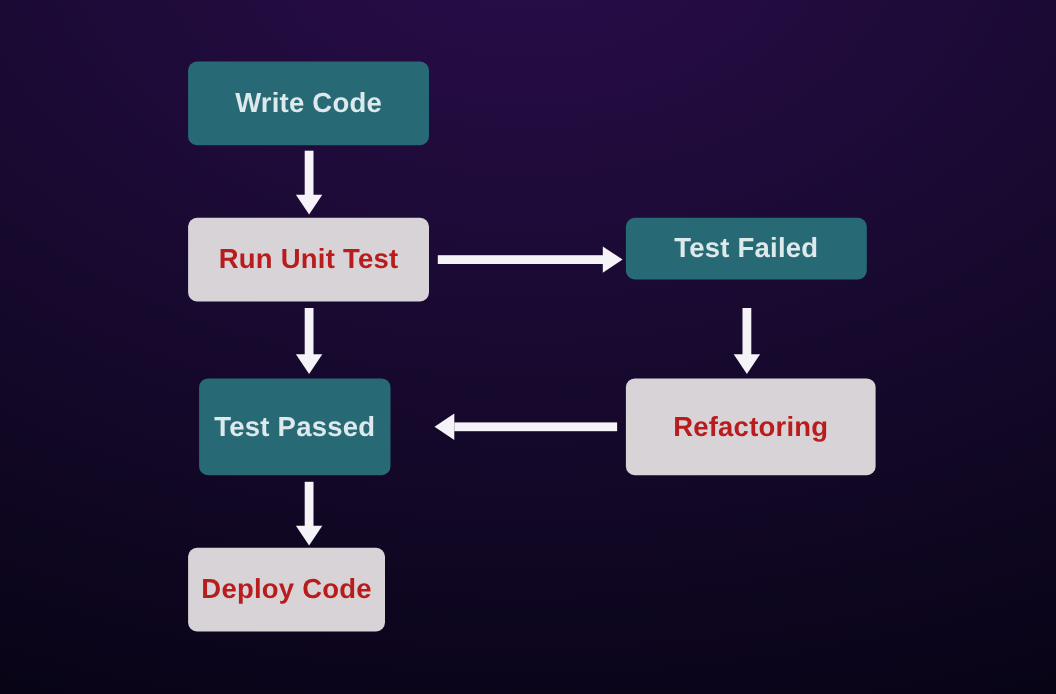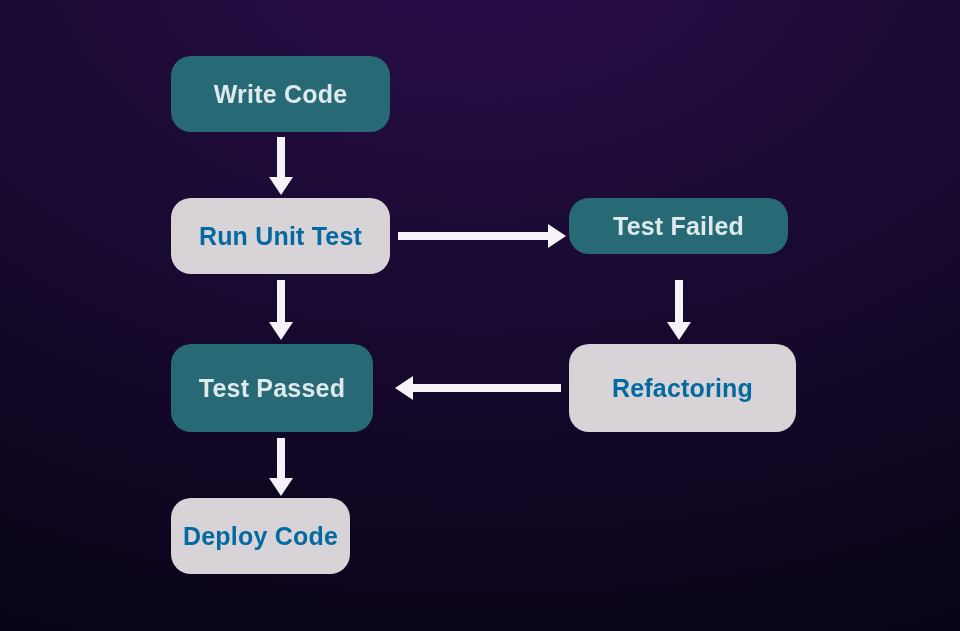--- a/index.html
+++ b/index.html
@@ -1,32 +1,32 @@
 <!DOCTYPE html>
 <html><head>
 <meta charset="utf-8">
 <style>
   html,body{margin:0;padding:0;width:960px;height:631px;overflow:hidden;
     font-family:'Segoe UI',Tahoma,Helvetica,Arial,sans-serif;}
   body{background:radial-gradient(ellipse 120% 120% at 50% -10%,#2a0d4a 0%,#1a0a33 45%,#080416 100%);
        position:relative;}
   .node{position:absolute;display:flex;align-items:center;justify-content:center;
-        border-radius:20px;font-weight:700;text-align:center;box-sizing:border-box;
+        border-radius:8px;font-weight:700;text-align:center;box-sizing:border-box;
         font-size:25px;letter-spacing:0.2px;}
   .teal{background:#276a76;color:#dde9eb;}
-  .gray{background:#d8d3d7;color:#0369a1;}
+  .gray{background:#d8d3d7;color:#b91c1c;}
   .arrow{position:absolute;background:#f6f3f8;}
   .head{position:absolute;width:0;height:0;}
 </style>
 </head>
 <body>
 
 <div class="node teal" style="left:171px;top:56px;width:219px;height:76px;">Write Code</div>
 <div class="node gray" style="left:171px;top:198px;width:219px;height:76px;">Run Unit Test</div>
-<div class="node teal" style="left:171px;top:344px;width:202px;height:88px;">Test Passed</div>
+<div class="node teal" style="left:181px;top:344px;width:174px;height:88px;">Test Passed</div>
 <div class="node gray" style="left:171px;top:498px;width:179px;height:76px;">Deploy Code</div>
 <div class="node teal" style="left:569px;top:198px;width:219px;height:56px;">Test Failed</div>
 <div class="node gray" style="left:569px;top:344px;width:227px;height:88px;">Refactoring</div>
 
 <div class="arrow" style="left:276.5px;top:137px;width:8px;height:42px;"></div>
 <div class="head" style="left:268.5px;top:177px;border-left:12px solid transparent;border-right:12px solid transparent;border-top:18px solid #f6f3f8;"></div>
 
 <div class="arrow" style="left:276.5px;top:280px;width:8px;height:44px;"></div>
 <div class="head" style="left:268.5px;top:322px;border-left:12px solid transparent;border-right:12px solid transparent;border-top:18px solid #f6f3f8;"></div>
 

